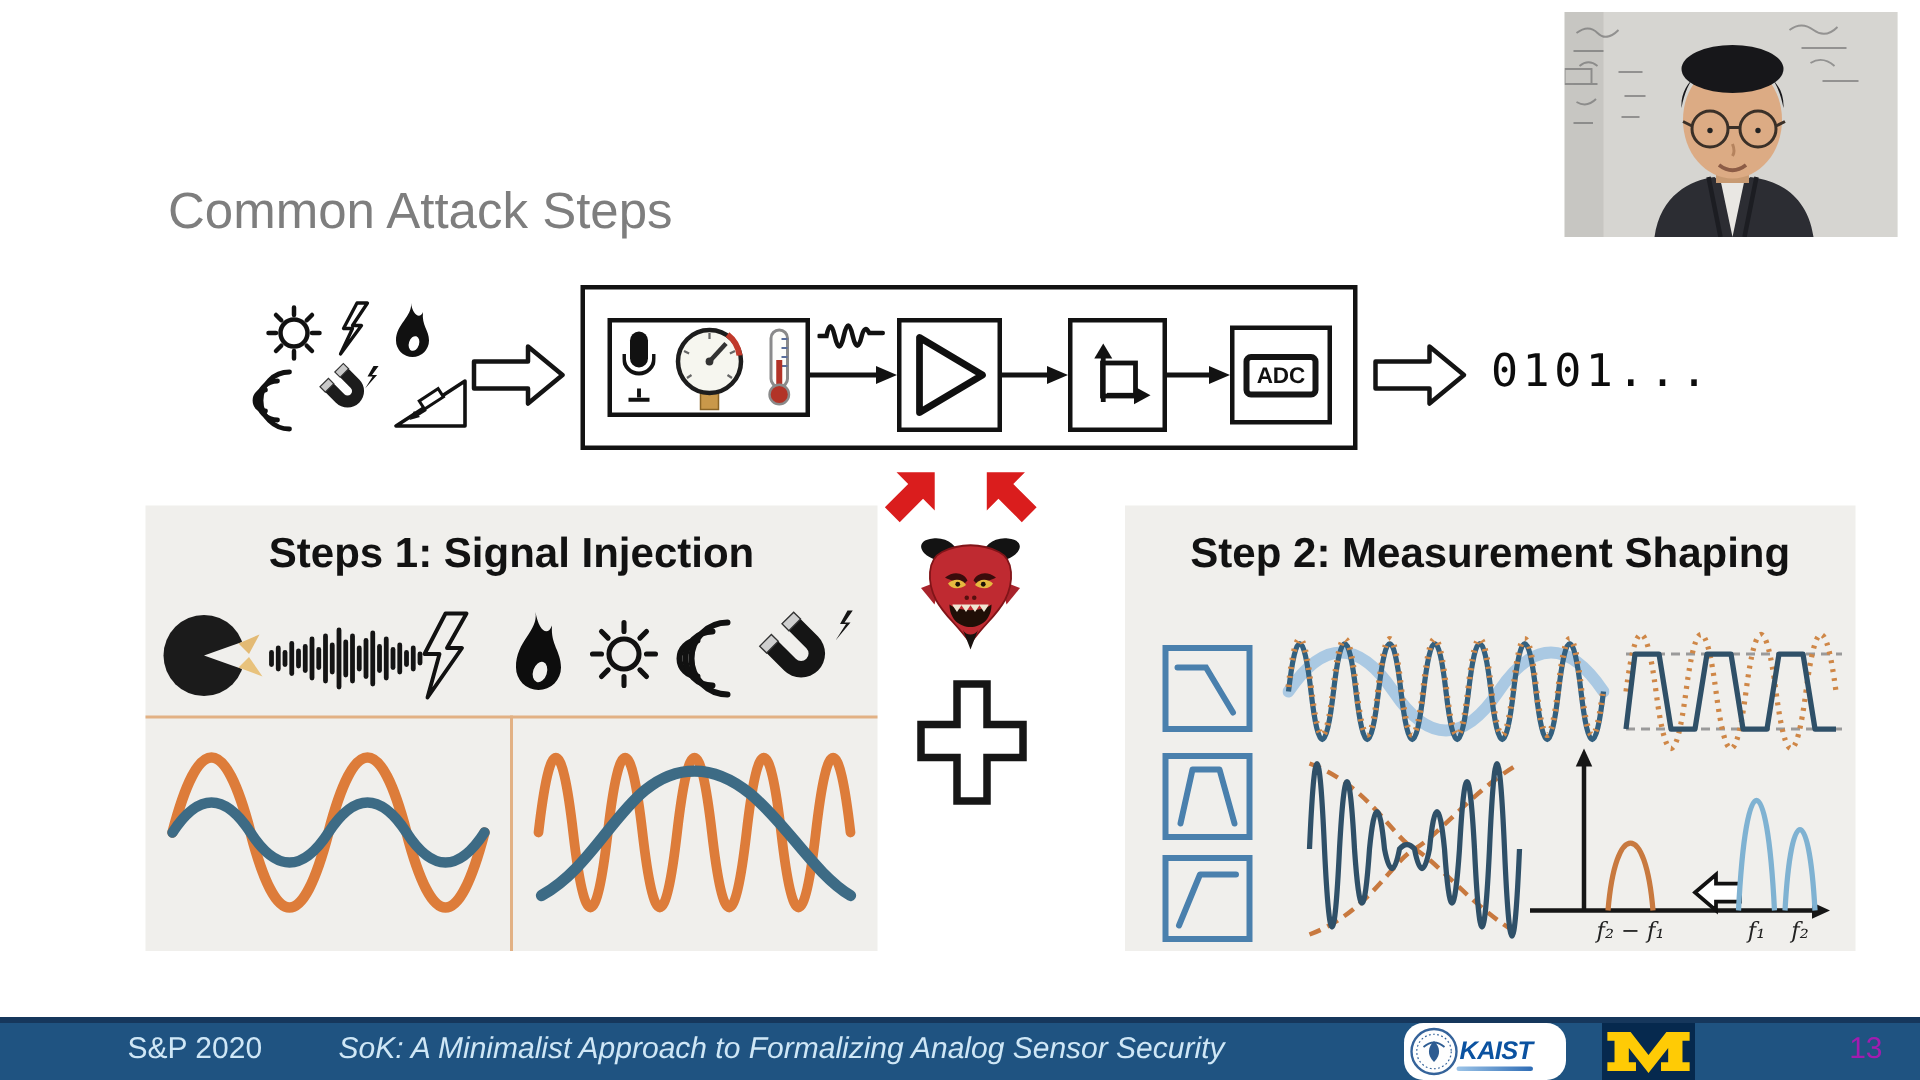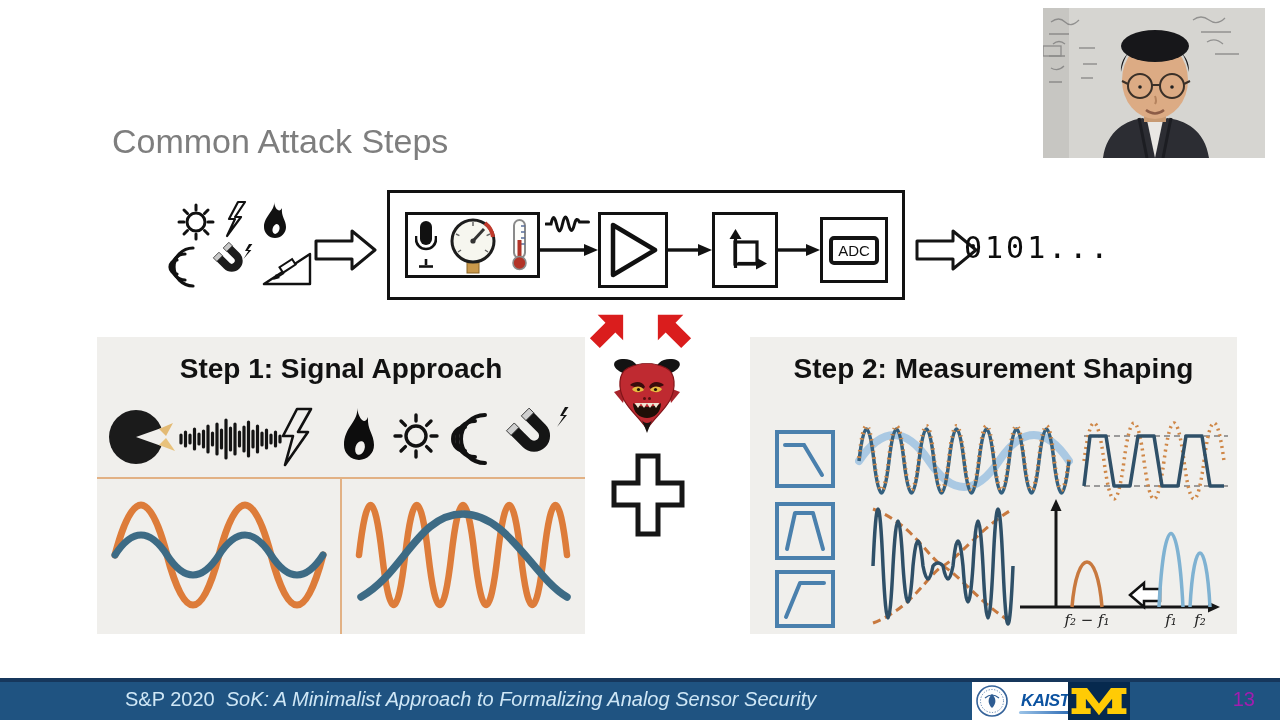--- a/index.html
+++ b/index.html
@@ -17,38 +17,38 @@
   
   .sysbox{left:387px;top:190px;width:518px;height:110px;border:3px solid #121212;box-sizing:border-box;background:#fff;}
   .sensorbox{left:405px;top:212px;width:135px;height:66px;border:3px solid #121212;box-sizing:border-box;background:#fff;
              display:flex;align-items:center;justify-content:space-around;padding:2px;}
   .ampbox{left:598px;top:212px;width:70px;height:76px;border:3px solid #121212;box-sizing:border-box;
           display:flex;align-items:center;justify-content:center;background:#fff;}
   .shbox{left:712px;top:212px;width:66px;height:76px;border:3px solid #121212;box-sizing:border-box;
          display:flex;align-items:center;justify-content:center;background:#fff;}
   .adcbox{left:820px;top:217px;width:68px;height:66px;border:3px solid #121212;box-sizing:border-box;
           display:flex;align-items:center;justify-content:center;background:#fff;}
-  .adc-inner{border:4px solid #141414;border-radius:5px;padding:3px 5px;font-weight:400;font-size:15px;line-height:1;text-align:right;}
-  .bits{left:964px;top:230px;font-family:"DejaVu Sans Mono",monospace;font-size:30px;letter-spacing:3px;color:#0c0c0c;}
+  .adc-inner{border:4px solid #141414;border-radius:5px;padding:3px 5px;font-weight:700;font-size:15px;line-height:1;text-align:right;}
+  .bits{left:994px;top:230px;font-family:"DejaVu Sans Mono",monospace;font-size:30px;letter-spacing:3px;color:#0c0c0c;}
 
   
   .panel{background:#f0efec;}
   .panel1{left:97px;top:337px;width:488px;height:297px;}
   .panel2{left:710px;top:337px;width:487px;height:297px;margin-left:40px;}
   .panel-header{position:absolute;left:0;right:0;top:16px;text-align:center;font-size:28px;font-weight:700;color:#121212;}
   .div-h{position:absolute;left:0;top:140px;width:100%;height:2px;background:#e2b184;}
   .div-v{position:absolute;left:243px;top:140px;width:2px;height:157px;background:#e2b184;}
 
   
   .footer-line{left:0;top:678px;width:1280px;height:4px;background:#16375c;}
   .footer-bar{left:0;top:682px;width:1280px;height:38px;background:#1f5381;}
-  .conf{left:85px;top:688px;font-size:20px;color:#cfe7f6;margin-left:40px;}
+  .conf{left:85px;top:688px;font-size:20px;color:#cfe7f6;}
   .paper{left:521px;top:688px;transform:translateX(-50%);font-size:20px;color:#cfe7f6;white-space:nowrap;font-style:italic;}
   .page{right:25px;top:688px;font-size:20px;color:#a21caf;}
-  .logo-white{left:972px;top:682px;width:108px;height:38px;background:#ffffff;display:flex;align-items:center;gap:12px;padding-left:3px;box-sizing:border-box;}
+  .logo-white{left:936px;top:682px;width:108px;height:38px;background:#ffffff;display:flex;align-items:center;gap:0;padding-left:3px;box-sizing:border-box;border-radius:13px;}
   .kaist-wrap{position:relative;display:inline-block;}
   .kaist{font-size:17px;font-weight:800;font-style:italic;color:#0b52a0;letter-spacing:-0.5px;}
   .kaist-swoosh{position:absolute;left:-2px;bottom:-3px;width:105%;height:3px;border-radius:2px;
     background:linear-gradient(90deg,#9cc4e8,#2e6cb5);}
   .mlogo{left:1068px;top:682px;width:62px;height:38px;}
 </style>
 </head>
 <body>
 
 <div id="slide">
@@ -220,21 +220,21 @@
     <path d="M27,47 C33,52 49,52 55,47 C55,57 48,62 41,62 C34,62 27,57 27,47 Z" fill="#200f07"></path>
     <polygon points="29,47.5 32,52 35,47.5 38,52 41,47.5 44,52 47,47.5 50,52 53,47.5 53,47 29,47" fill="#efe5d2"></polygon>
     <path d="M36,64 C38,68 44,68 46,64 L41,77 Z" fill="#1a1310"></path>
   </svg>
 
   <svg class="abs" style="left:610px;top:452px;" width="76" height="86" viewBox="0 0 76 86">
     <polygon points="28,4 48,4 48,31 72,31 72,53 48,53 48,82 28,82 28,53 4,53 4,31 28,31" fill="#fff" stroke="#161616" stroke-width="5" stroke-linejoin="miter"></polygon>
   </svg>
 
   <div class="abs panel panel1">
-    <div class="panel-header">Step 1: Signal Approach</div>
+    <div class="panel-header">Steps 1: Signal Injection</div>
 
     <svg class="abs" style="left:8px;top:66px;" width="472" height="72" viewBox="0 0 472 72">
       <g transform="translate(4,4)">
         <circle cx="27" cy="30" r="27" fill="#1b1b1b"></circle>
         <polygon points="27,30 58,19 58,41" fill="#f0efec"></polygon>
         <polygon points="50,22 64,16 57,29" fill="#e3ba74"></polygon>
         <polygon points="50,38 66,44 57,31" fill="#e8c27c"></polygon>
       </g>
       <g transform="translate(76,8)" stroke="#141414" stroke-width="3.2" stroke-linecap="round">
         <line x1="0" y1="24" x2="0" y2="32"></line>

